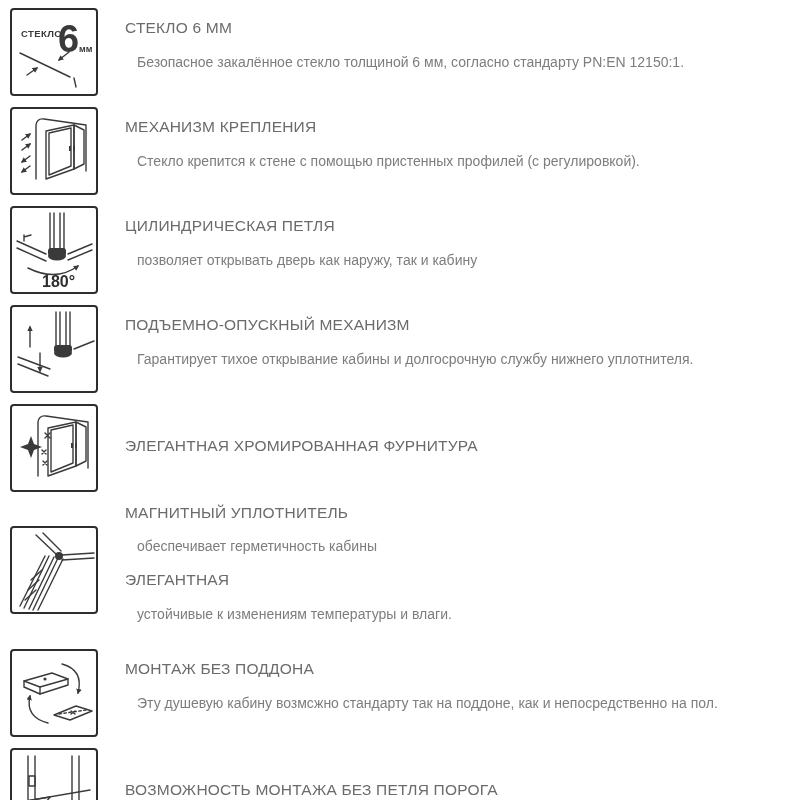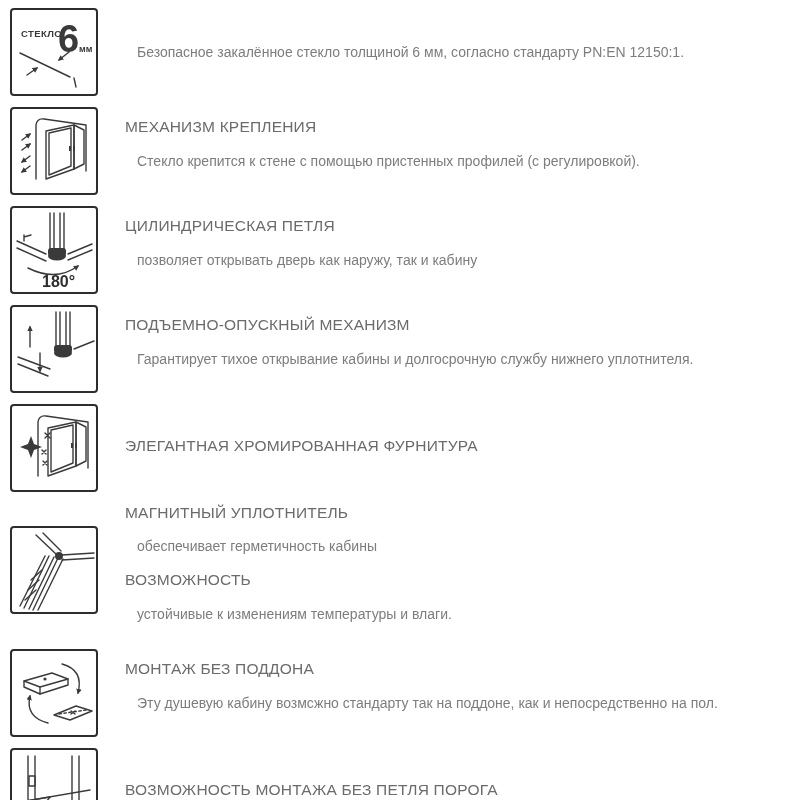--- a/index.html
+++ b/index.html
@@ -64,20 +64,21 @@
         <text x="9" y="27" font-size="9.5" class="icon-fill" font-weight="bold" letter-spacing="0.4">СТЕКЛО</text>
         <text x="46" y="42" font-size="38" class="icon-fill" font-weight="bold">6</text>
         <text x="67" y="42" font-size="9" class="icon-fill" font-weight="bold">мм</text>
         <line x1="8" y1="43" x2="58" y2="67" class="icon-stroke" stroke-width="5"></line>
         <line x1="62" y1="68" x2="64" y2="77" class="icon-stroke" stroke-width="5"></line>
         <line x1="57" y1="42" x2="47" y2="50" class="icon-stroke" stroke-width="3" marker-end="url(#ah)"></line>
         <line x1="15" y1="65" x2="25" y2="58" class="icon-stroke" stroke-width="3" marker-end="url(#ah)"></line>
       </svg>
     </div>
     <div class="feature-text">
+      <h3 class="feature-title">СТЕКЛО 6 ММ</h3>
       <p class="feature-desc">Безопасное закалённое стекло толщиной 6 мм, согласно стандарту PN:EN 12150:1.</p>
     </div>
   </div>
 
   <div class="feature-row">
     <div class="icon-box">
       <svg viewBox="0 0 84 84">
         <path d="M24,70 L24,16 Q25,9 32,10 L74,16 L74,62" class="icon-stroke"></path>
         <polygon points="34,22 62,16 62,60 34,70" class="icon-stroke"></polygon>
         <polygon points="37,24 59,19 59,57 37,66" class="icon-stroke" stroke-width="1"></polygon>
@@ -177,21 +178,21 @@
         <line x1="24" y1="62" x2="13" y2="72" class="icon-stroke" stroke-width="1"></line>
         <line x1="30" y1="42" x2="19" y2="52" class="icon-stroke" stroke-width="1"></line>
         <line x1="50" y1="27" x2="82" y2="25" class="icon-stroke" stroke-width="4"></line>
         <line x1="50" y1="32" x2="82" y2="30" class="icon-stroke"></line>
         <circle cx="47" cy="28" r="4" class="icon-fill"></circle>
       </svg>
     </div>
     <div class="feature-text">
       <h3 class="feature-title">МАГНИТНЫЙ УПЛОТНИТЕЛЬ</h3>
       <p class="feature-desc">обеспечивает герметичность кабины</p>
-      <h3 class="feature-title second">ВОЗМОЖНОСТЬ</h3>
+      <h3 class="feature-title second">ЭЛЕГАНТНАЯ</h3>
       <p class="feature-desc">устойчивые к изменениям температуры и влаги.</p>
     </div>
   </div>
 
   <div class="feature-row">
     <div class="icon-box">
       <svg viewBox="0 0 84 84">
         <polygon points="12,30 40,22 56,28 28,36" class="icon-stroke"></polygon>
         <polyline points="12,30 12,36 28,43 28,36" class="icon-stroke"></polyline>
         <polyline points="28,43 56,34 56,28" class="icon-stroke"></polyline>

